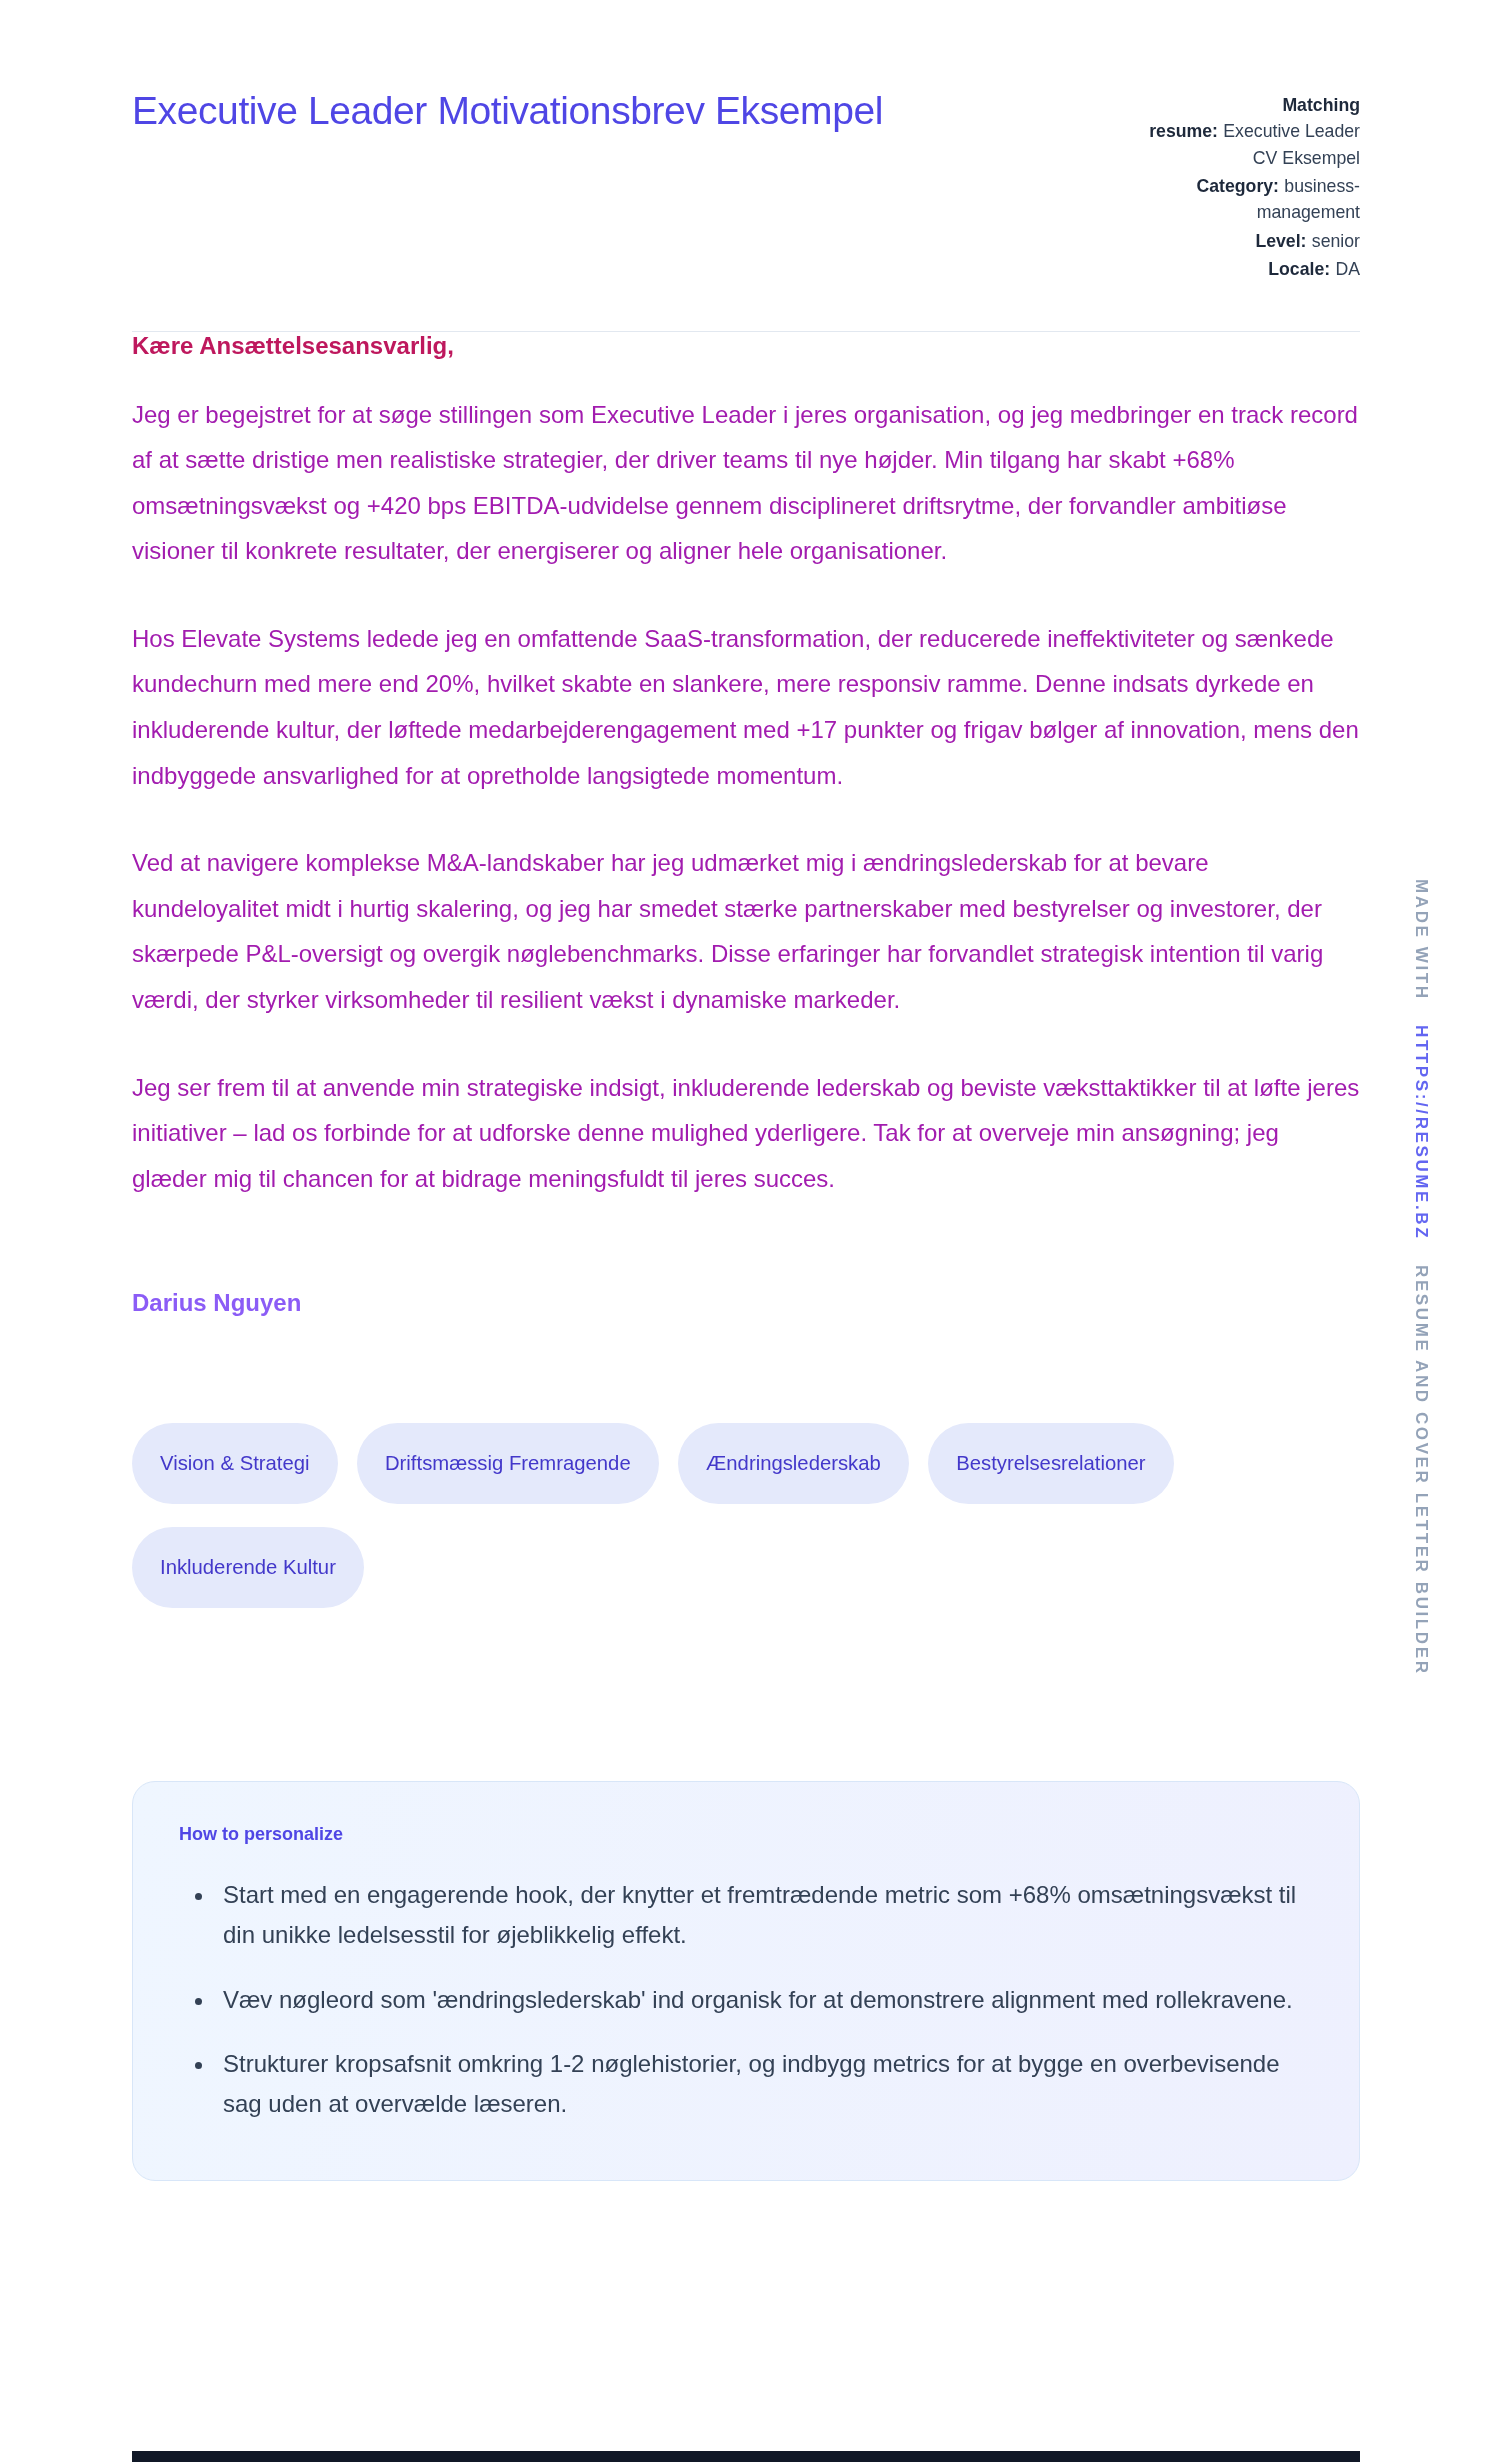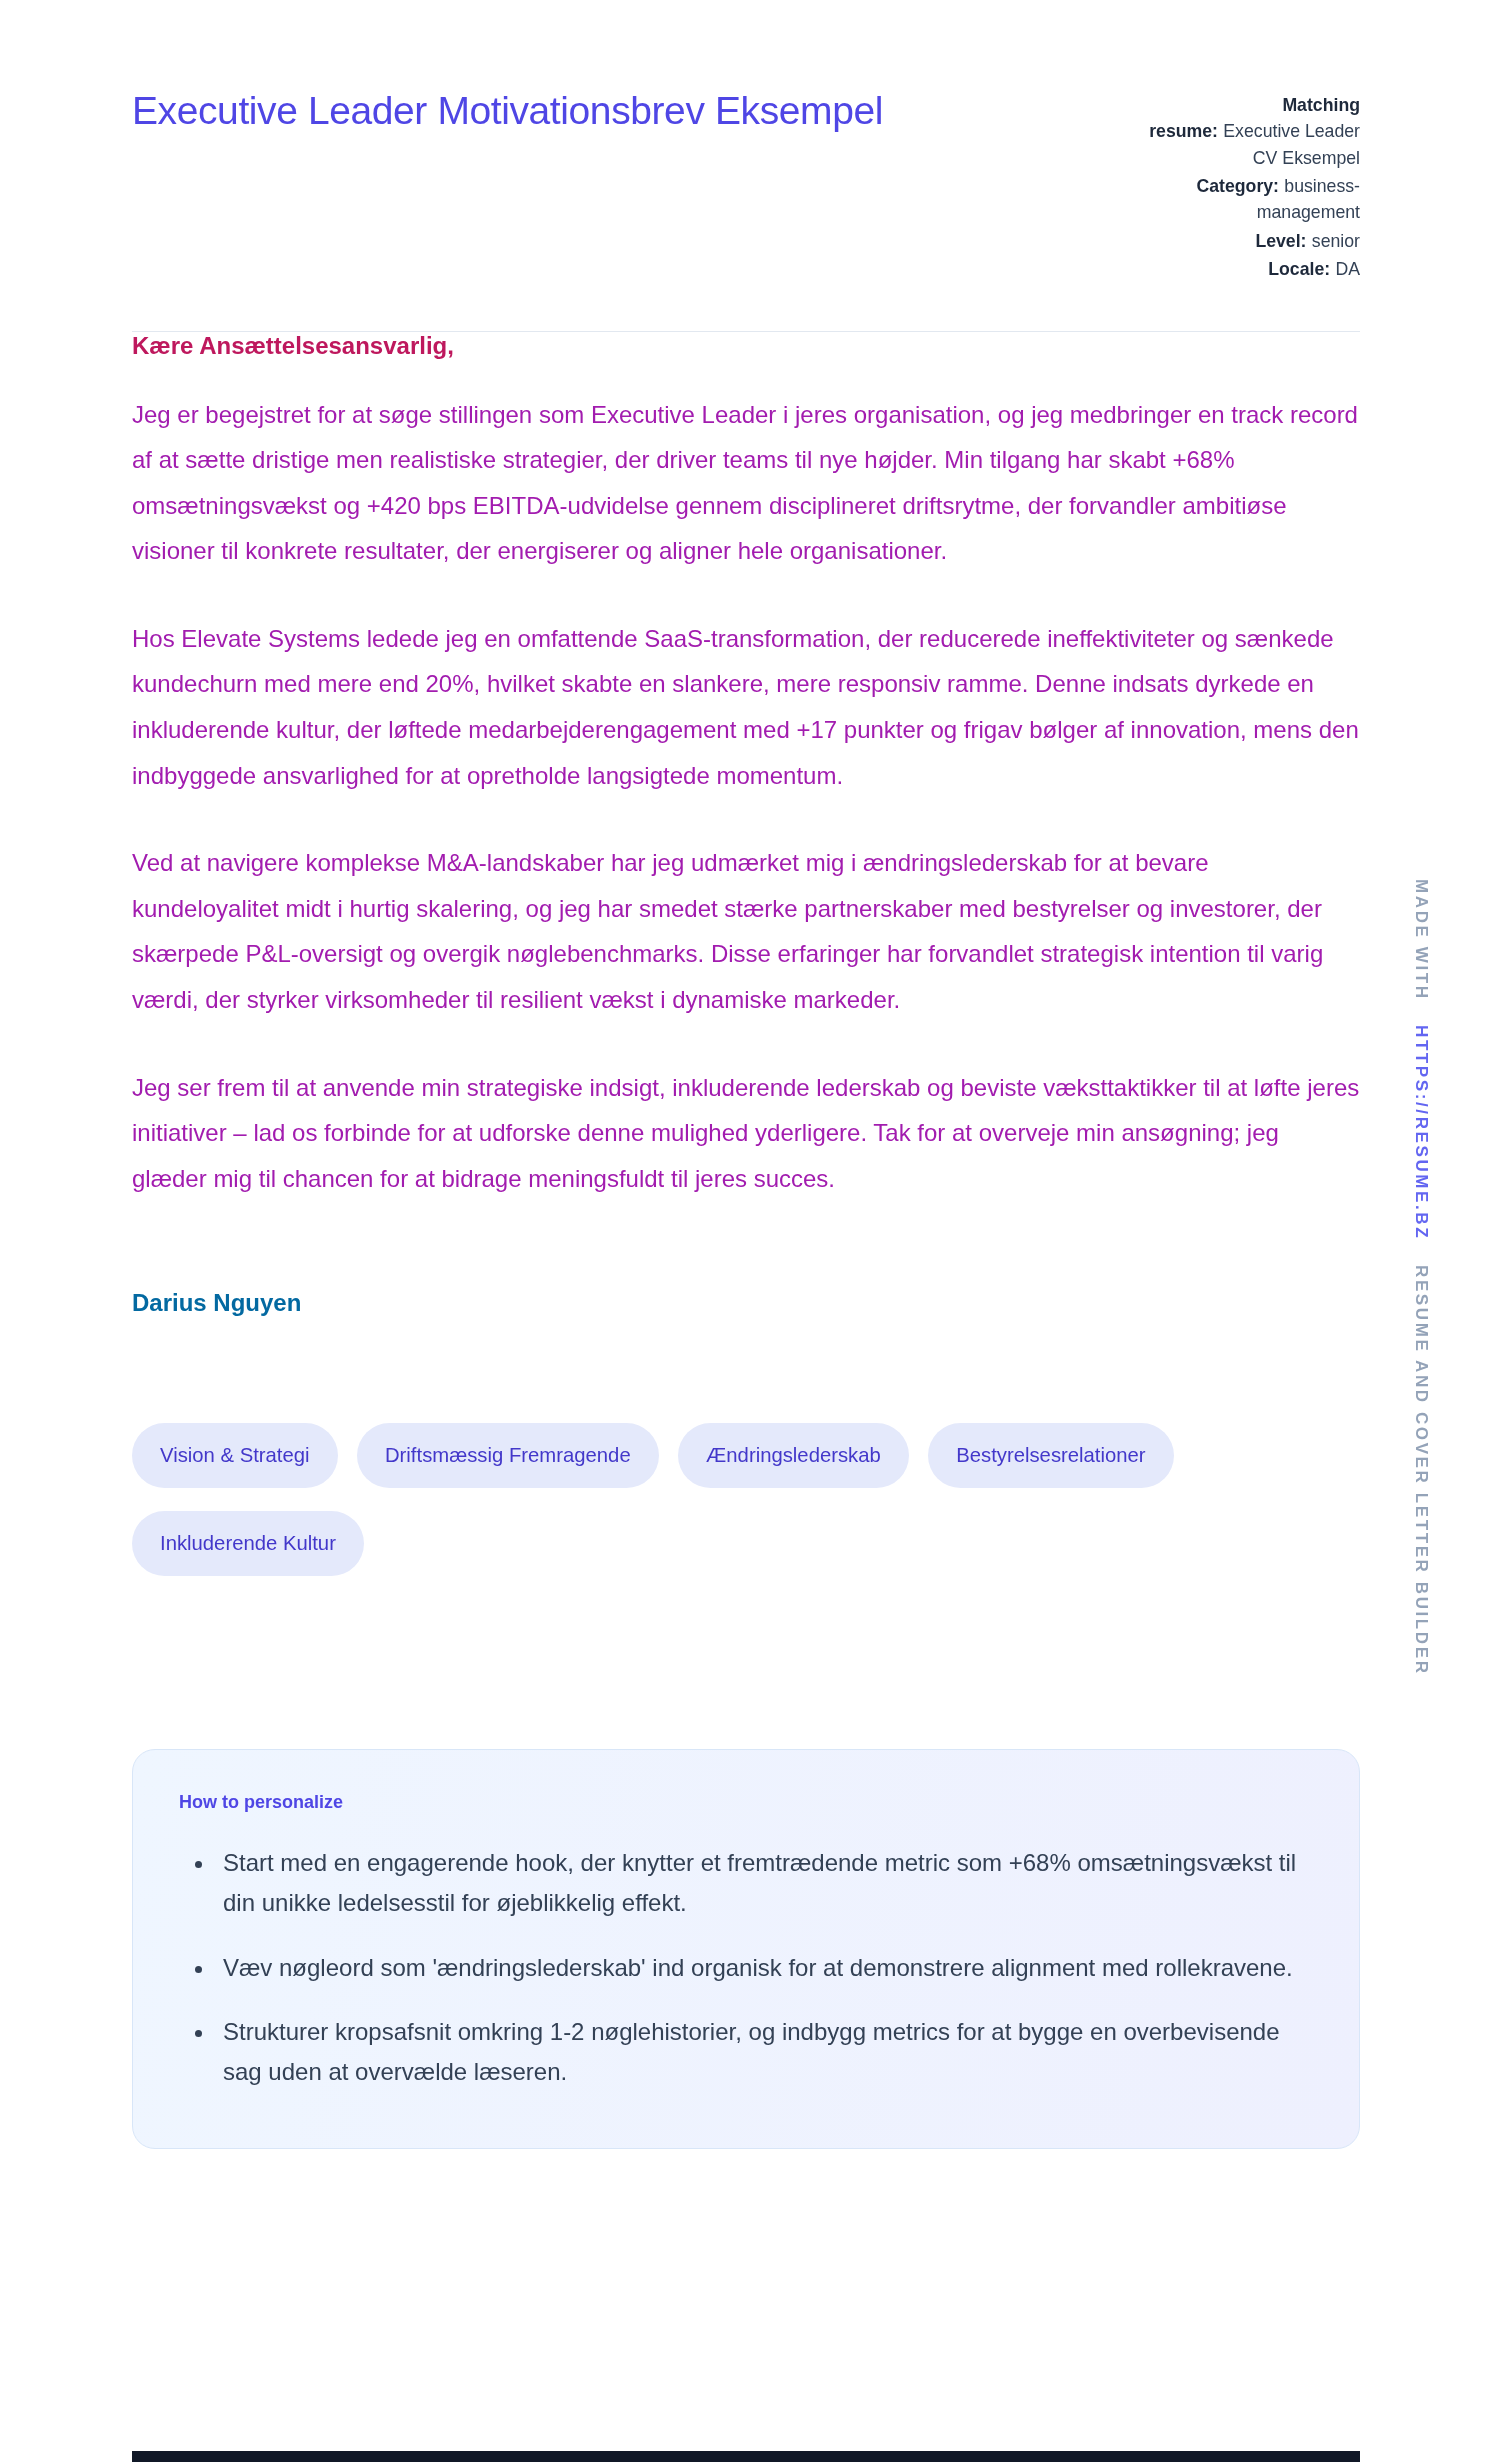--- a/index.html
+++ b/index.html
@@ -63,40 +63,40 @@
     margin-top: 42px;
     font-size: 24px;
     line-height: 1.9;
     color: #a21caf;
   }
   .paragraph.first { margin-top: 32px; }
   .signature-name {
     margin-top: 88px;
     font-size: 24px;
     font-weight: 700;
-    color: #0369a1;
+    color: #8b5cf6;
   }
   .signature-title {
     margin-top: 21px;
     font-size: 25px;
     color: #334155;
   }
   
   .tag-list {
     margin-top: 106px;
     display: flex;
     flex-wrap: wrap;
     gap: 23px 19.4px;
   }
   .tag {
     background: #e4e9fb;
     color: #4338ca;
     font-size: 20.3px;
     font-weight: 500;
-    padding: 21px 28px;
+    padding: 29px 28px;
     border-radius: 882px;
     white-space: nowrap;
   }
   
   .tips-card {
     margin-top: 173px;
     border: 0.9px solid #d8e6f8;
     border-radius: 23px;
     background: linear-gradient(100deg, #eff6ff 0%, #eef0fe 100%);
     padding: 42px 46px 32px 46px;

